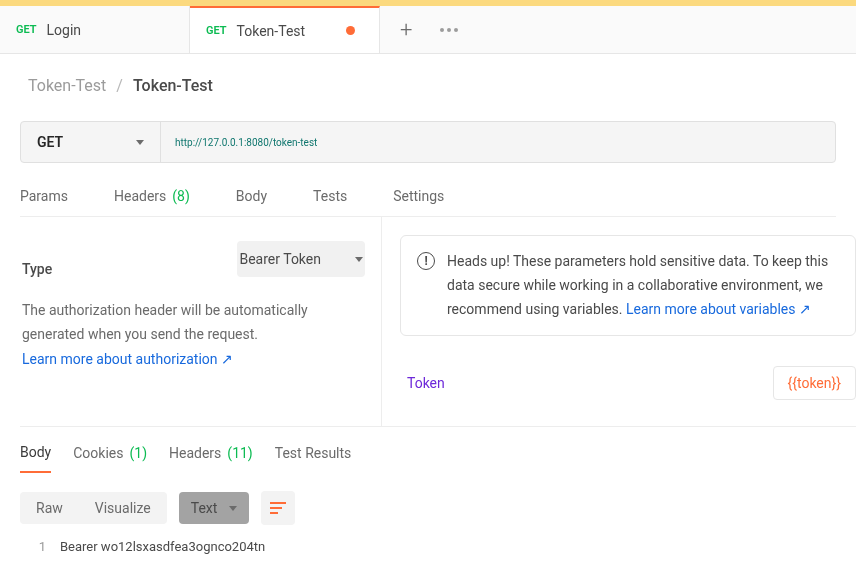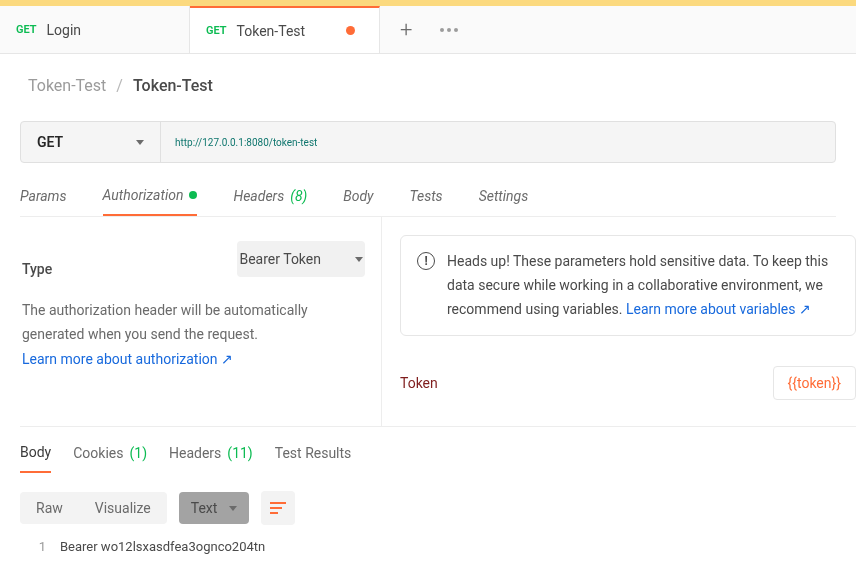--- a/index.html
+++ b/index.html
@@ -128,25 +128,24 @@
       flex: 1;
       border: none;
       background: transparent;
       padding: 0 14px;
       color: #0f766e;
       font-size: 10px;
       outline: none;
     }
     .req-tabs {
       display: flex;
-      gap: 36px;
+      gap: 46px;
       margin: 22px 20px 0 20px;
       border-bottom: 1px solid #ededed;
       height: 32px;
-      font-style: italic;
     }
     .req-tab {
       color: #6b6b6b;
       cursor: pointer;
       padding-bottom: 10px;
       display: flex;
       align-items: center;
       gap: 6px;
     }
     .req-tab.active {
@@ -230,21 +229,22 @@
       font-weight: 700;
       flex-shrink: 0;
       margin-top: 2px;
     }
     .token-row {
       display: flex;
       align-items: center;
       justify-content: space-between;
     }
     .token-label {
-      color: #7f1d1d;
+      color: #6d28d9;
+      margin-left: 7px;
     }
     .token-value {
       padding: 8px 14px;
       border: 1px solid #e6e6e6;
       border-radius: 4px;
       color: #ff6c37;
       font-size: 14px;
     }
     .resp-tabs {
       display: flex;
@@ -372,24 +372,20 @@
   <div class="method-select">
     <span>GET</span>
     <span class="chevron-down"></span>
   </div>
   <input class="url-input" value="http://127.0.0.1:8080/token-test" style="">
 </div>
 
 <div class="req-tabs">
   <div class="req-tab">
       <span>Params</span>
-    </div>
-  <div class="req-tab active">
-      <span>Authorization</span>
-      <span class="green-dot"></span>
     </div>
   <div class="req-tab">
       <span>Headers</span>
       <span class="badge">(8)</span>
     </div>
   <div class="req-tab">
       <span>Body</span>
     </div>
   <div class="req-tab">
       <span>Tests</span>

